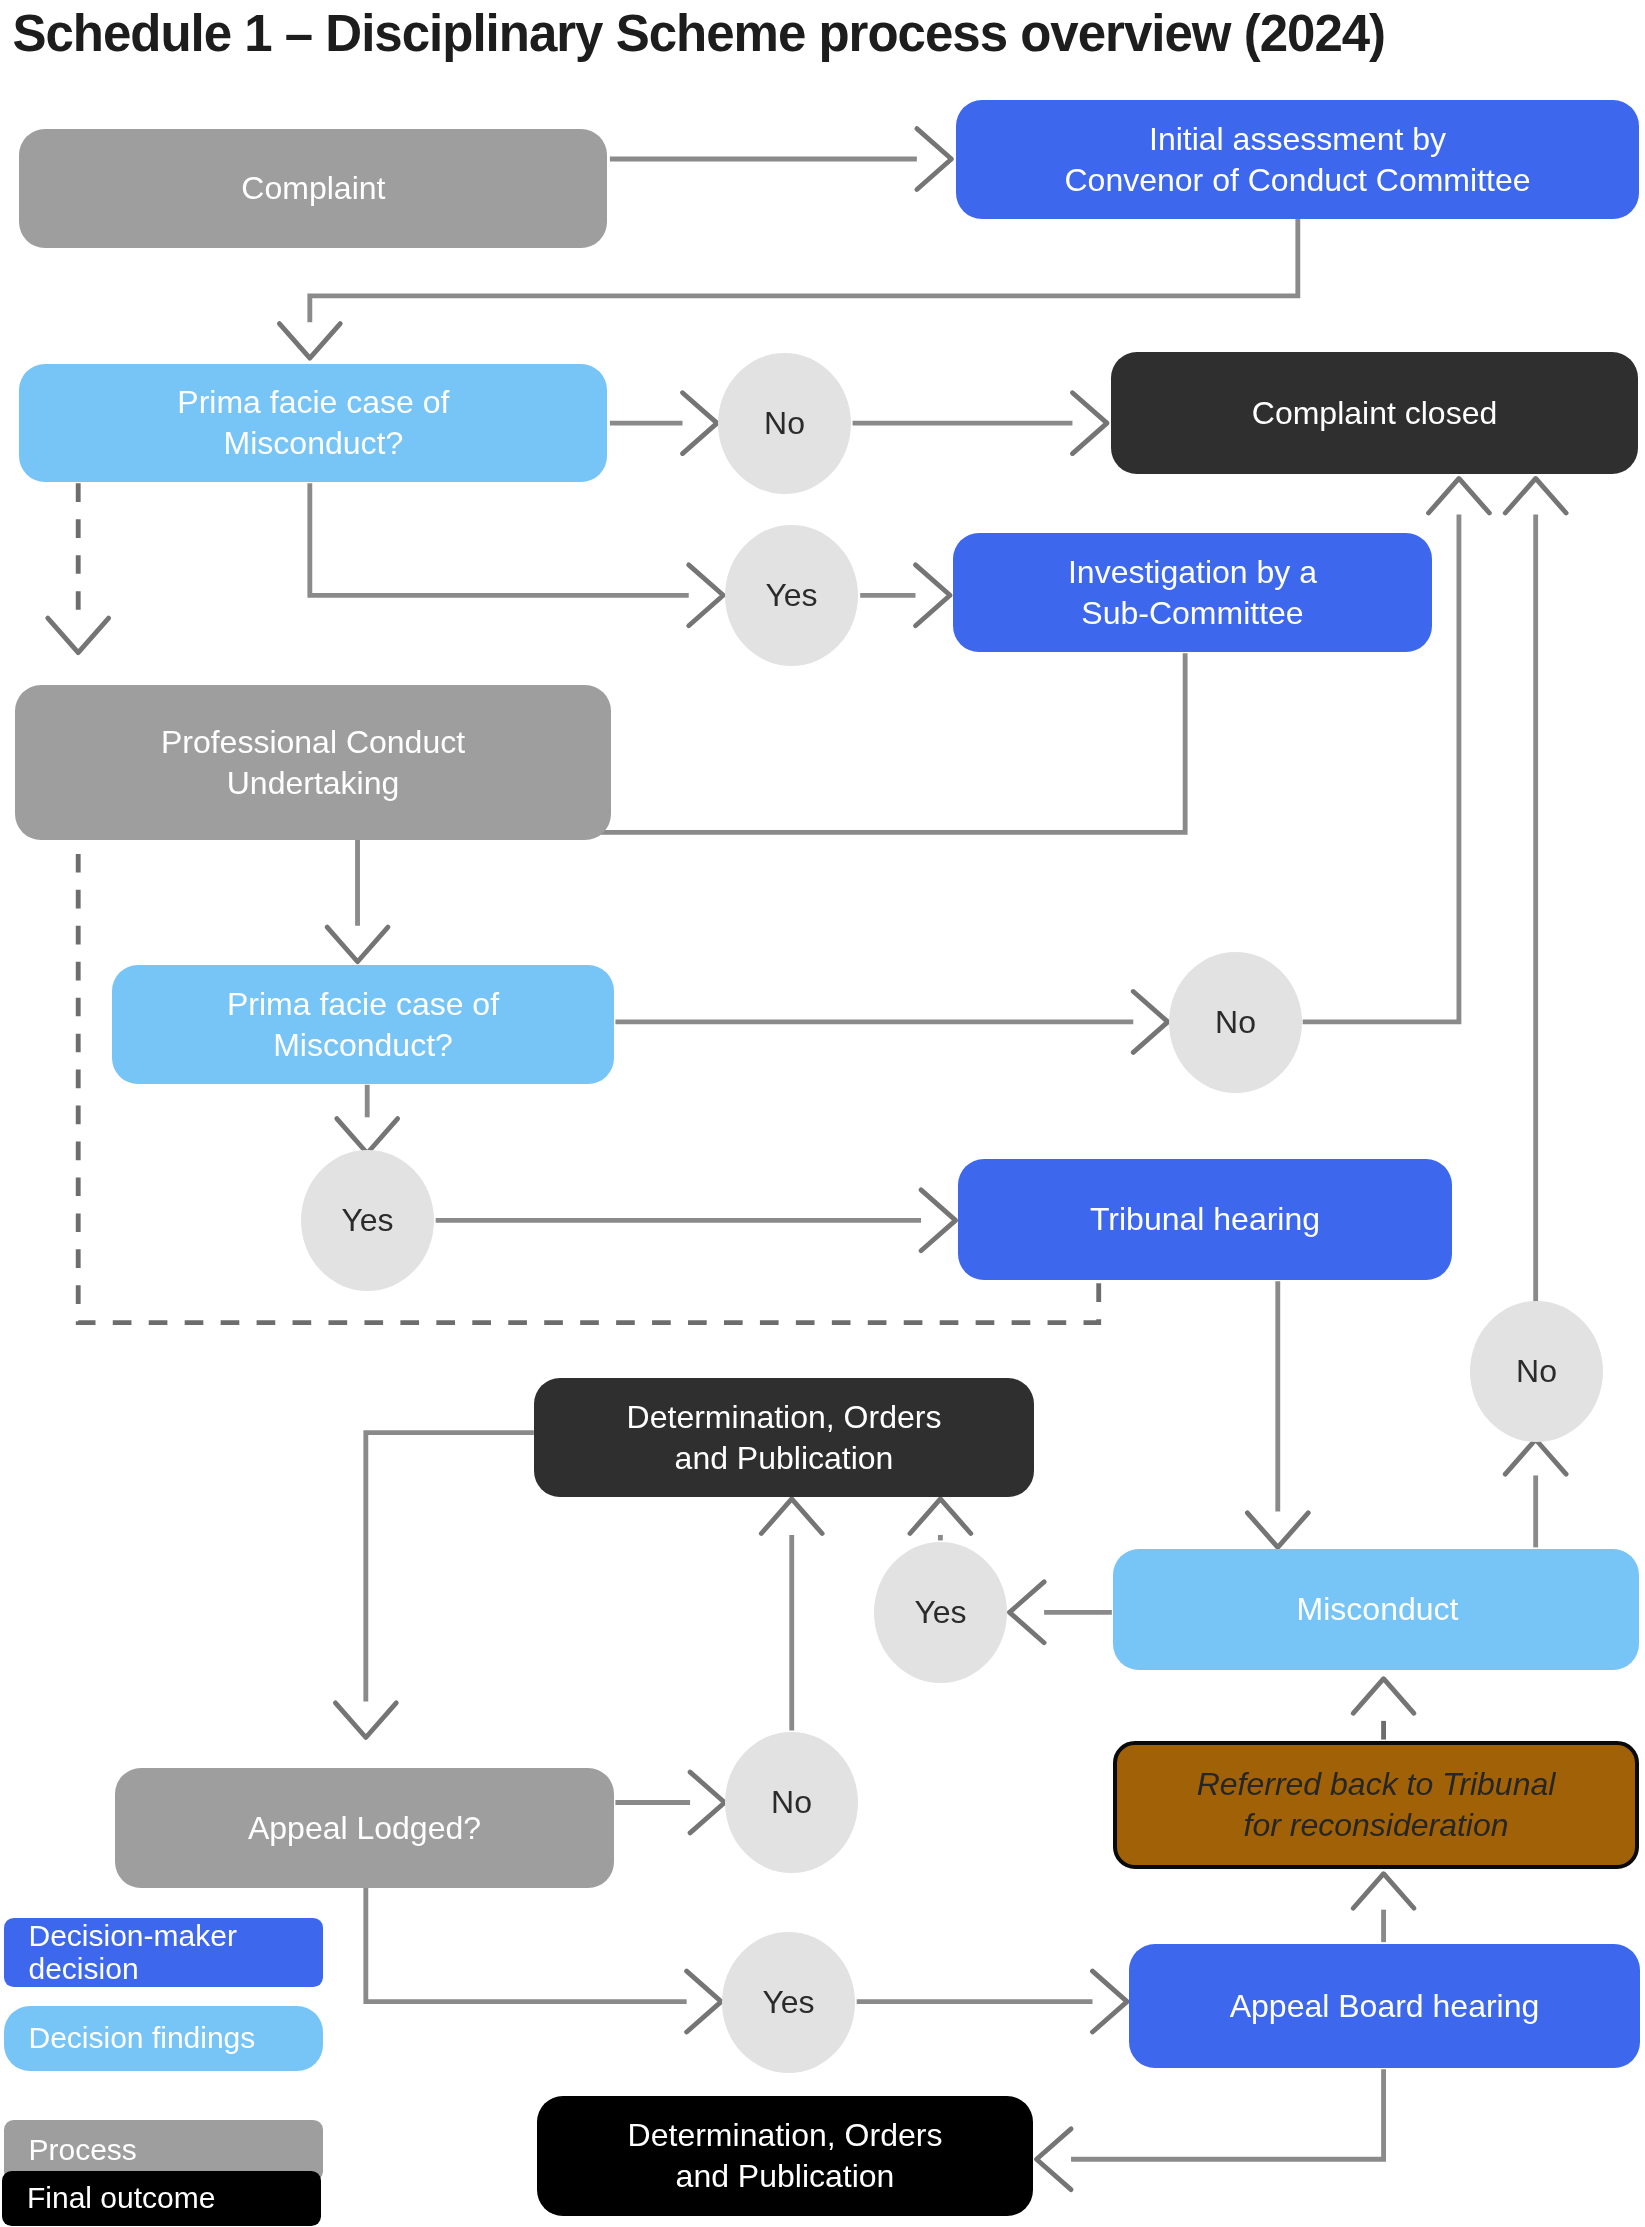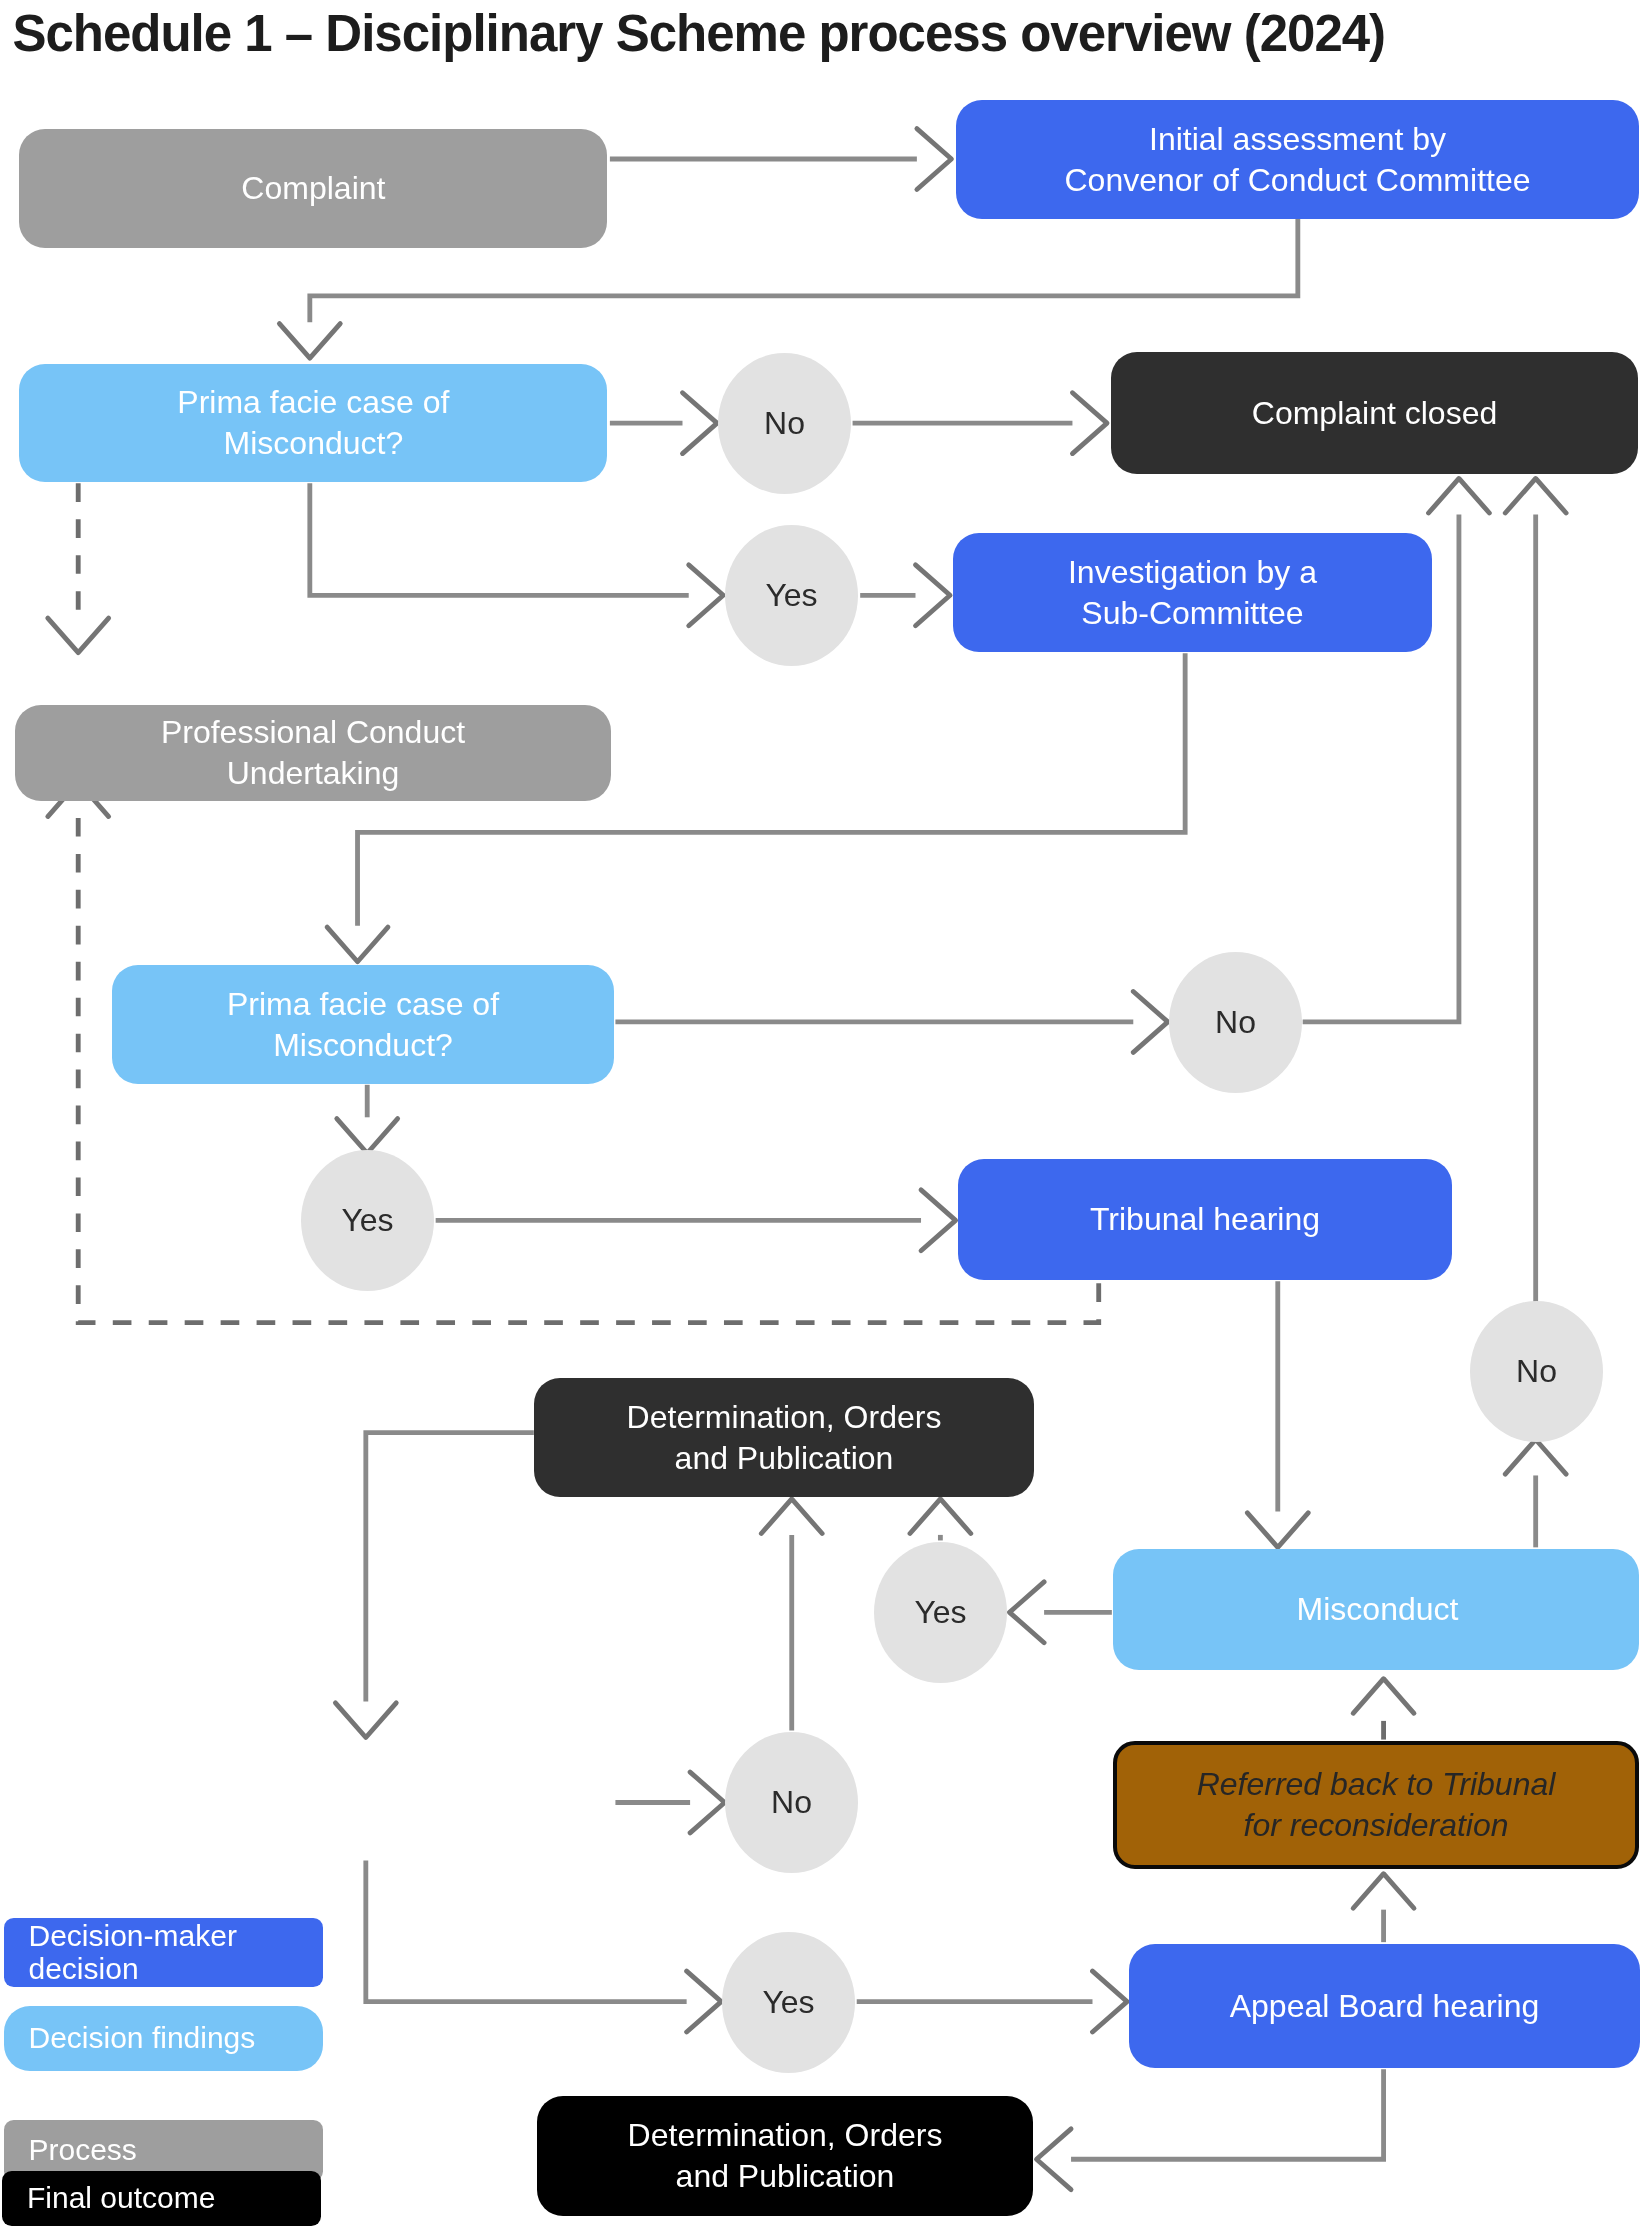--- a/index.html
+++ b/index.html
@@ -61,21 +61,21 @@
     box-sizing:border-box;
     padding-left:25px;
     white-space:pre-line;
   }
   
   #n-complaint       {left:19.4px;   top:100px;  width:588px; height:119px;}
   #n-initial         {left:956px; top:100px;  width:683px; height:119px;}
   #n-prima1          {left:19.4px;   top:364px;  width:588px; height:118px;}
   #n-closed          {left:1111px; top:352px;  width:527px; height:122px;}
   #n-investigation   {left:953px; top:533px;  width:479px; height:119px;}
-  #n-professional    {left:15px;   top:676px;  width:596px; height:96px;}
+  #n-professional    {left:15px;   top:656px;  width:596px; height:155px;}
   #n-prima2          {left:112px;  top:965px; width:502px; height:119px;}
   #n-tribunal        {left:958px; top:1159px; width:494px; height:121px;}
   #n-det1            {left:534px;  top:1378px; width:500px; height:119px;}
   #n-misconduct      {left:1113px; top:1549px; width:526px; height:121px;padding-left:24px;}
   #n-referred        {left:1113px; top:1741px; width:526px; height:128px;border-radius:22px;}
   #n-appeal-lodged   {left:115px;  top:1739px; width:499px; height:120px;}
   #n-appeal-board    {left:1129px; top:1944px; width:511px; height:124px;}
   #n-det2            {left:537px;  top:2096px; width:496px; height:120px;}
   
   #c-no1 {left:718px; top:353px;}
@@ -191,20 +191,21 @@
   <div class="box gray" id="n-professional">Professional Conduct
 Undertaking</div>
   <div class="box lightblue" id="n-prima2">Prima facie case of
 Misconduct?</div>
   <div class="box blue" id="n-tribunal">Tribunal hearing</div>
   <div class="box charcoal" id="n-det1">Determination, Orders
 and Publication</div>
   <div class="box lightblue" id="n-misconduct">Misconduct</div>
   <div class="box outline" id="n-referred">Referred back to Tribunal
 for reconsideration</div>
+  <div class="box gray" id="n-appeal-lodged">Appeal Lodged?</div>
   <div class="box blue" id="n-appeal-board">Appeal Board hearing</div>
   <div class="box black" id="n-det2">Determination, Orders
 and Publication</div>
 
   <div class="circle" id="c-no1">No</div>
   <div class="circle" id="c-yes1">Yes</div>
   <div class="circle" id="c-no2">No</div>
   <div class="circle" id="c-yes2">Yes</div>
   <div class="circle" id="c-no3">No</div>
   <div class="circle" id="c-yes3">Yes</div>

